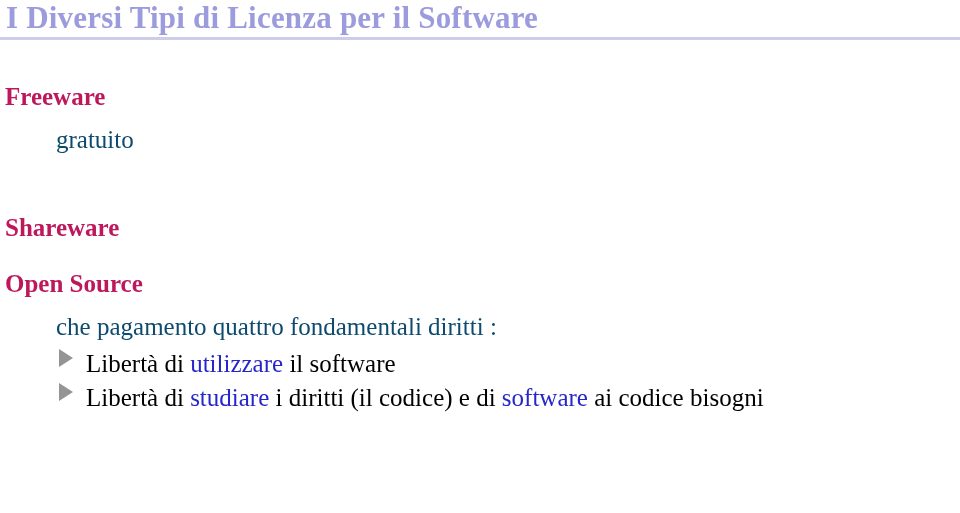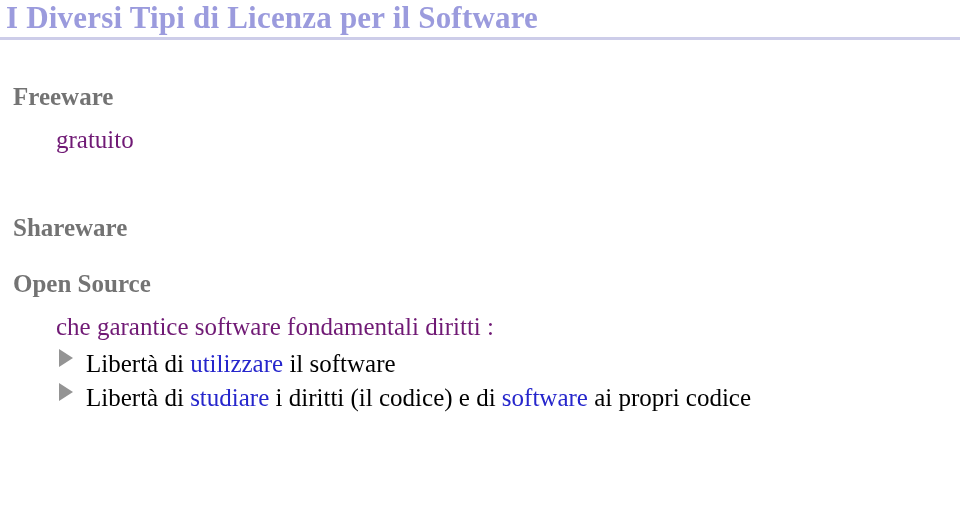--- a/index.html
+++ b/index.html
@@ -53,29 +53,29 @@
   }
 
   .section {
     margin: 0;
     padding: 0;
   }
 
   .sec-heading {
     font-size: 25px;
     font-weight: bold;
-    color: #737373;
-    padding-left: 13px;
+    color: #be185d;
+    padding-left: 5px;
     line-height: 30px;
     white-space: nowrap;
   }
 
   .sec-body {
     font-size: 25px;
-    color: #701a75;
+    color: #0c4a6e;
     padding-left: 56px;
     line-height: 32px;
     white-space: nowrap;
   }
 
   
   .sec-freeware       { margin-top: 34px; }
   .sec-freeware .sec-body   { margin-top: 12px; }
 
   .sec-shareware      { margin-top: 57px; }
@@ -132,31 +132,31 @@
       <div class="sec-heading">Freeware</div>
       <div class="sec-body">gratuito</div>
     </div>
 
     <div class="section sec-shareware">
       <div class="sec-heading">Shareware</div>
     </div>
 
     <div class="section sec-opensource">
       <div class="sec-heading">Open Source</div>
-      <div class="sec-body">che garantice software fondamentali diritti :</div>
+      <div class="sec-body">che pagamento quattro fondamentali diritti :</div>
 
       <ul class="bullets">
 
         <li class="bullet-item">
           <span class="bullet-marker"></span>
           <span class="bullet-text"><span>Libertà di </span><span class="kw">utilizzare</span><span> il software</span><span class="kw"></span><span></span></span>
         </li>
 
         <li class="bullet-item">
           <span class="bullet-marker"></span>
-          <span class="bullet-text"><span>Libertà di </span><span class="kw">studiare</span><span> i diritti (il codice) e di </span><span class="kw">software</span><span> ai propri codice</span></span>
+          <span class="bullet-text"><span>Libertà di </span><span class="kw">studiare</span><span> i diritti (il codice) e di </span><span class="kw">software</span><span> ai codice bisogni</span></span>
         </li>
 
       </ul>
     </div>
 
   </div>
 </div>
 
 </body></html>

